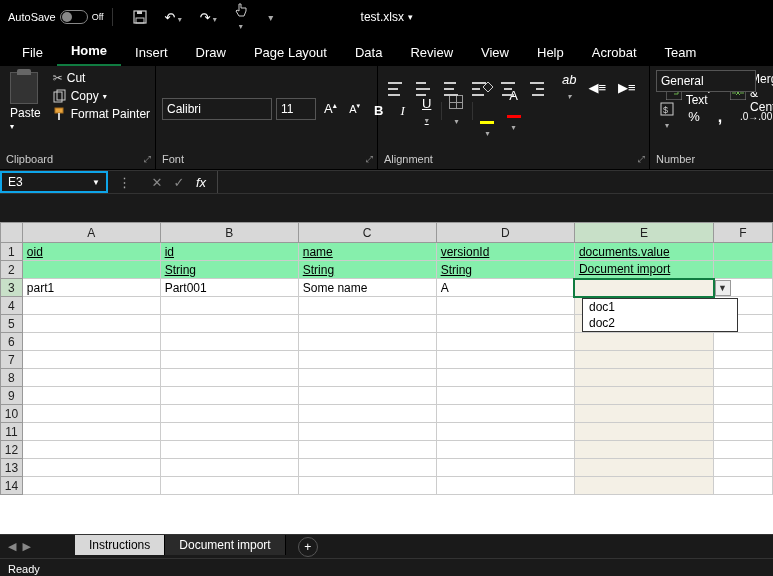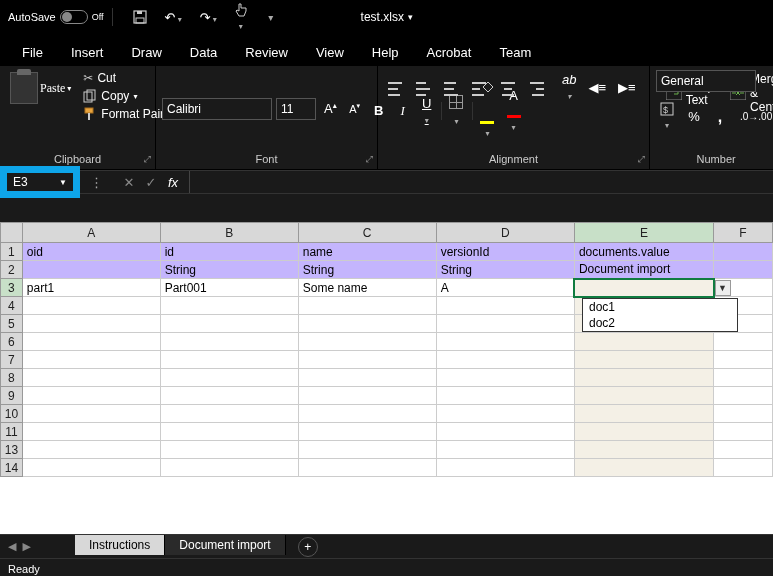--- a/index.html
+++ b/index.html
@@ -16,25 +16,25 @@
   
   
   .tabs { height: 32px; background: #000; display: flex; align-items: flex-end; padding: 0 8px; gap: 0; }
   .tab { padding: 6px 14px; font-size: 13px; cursor: pointer; color: #fff; }
   .tab.file { color: #fff; }
   .tab.active { border-bottom: 2px solid #107c41; font-weight: 600; }
   
   
   .ribbon { height: 104px; background: #1a1a1a; display: flex; border-bottom: 1px solid #000; }
   .group { border-right: 1px solid #000; display: flex; flex-direction: column; justify-content: space-between; padding: 4px 6px 2px 6px; position: relative; }
-  .group-label { text-align: center; font-size: 11px; color: #ccc; padding: 2px 0; }
+  .group-label { font-size: 11px; color: #ccc; padding: 2px 0; }
   .group-content { flex: 1; display: flex; align-items: flex-start; gap: 4px; }
   .launcher { position: absolute; right: 4px; bottom: 4px; font-size: 9px; color: #aaa; }
   
-  .paste-btn { display: flex; flex-direction: row; align-items: center; gap: 2px; padding: 2px 4px; font-family: Liberation Serif, serif; }
+  .paste-btn { display: flex; flex-direction: column; align-items: flex-start; gap: 2px; padding: 2px 4px; }
   .paste-icon { width: 28px; height: 32px; background: #333; border: 1px solid #555; position: relative; }
   .paste-icon::before { content: ""; position: absolute; top: -4px; left: 6px; width: 14px; height: 6px; background: #666; border-radius: 2px 2px 0 0; }
   .clip-list { display: flex; flex-direction: column; gap: 2px; font-size: 12px; }
   .clip-item { display: flex; align-items: center; gap: 4px; padding: 1px 4px; white-space: nowrap; }
   
   .font-row { display: flex; gap: 4px; align-items: center; margin-bottom: 4px; }
   .font-select { background: #1a1a1a; color: #fff; border: 1px solid #555; padding: 2px 4px; font-size: 12px; height: 22px; }
   .font-name { width: 110px; }
   .font-size-sel { width: 40px; }
   .btn { background: transparent; border: none; color: #fff; padding: 2px 4px; cursor: pointer; font-size: 13px; min-width: 20px; text-align: center; }
@@ -55,35 +55,35 @@
   .align-icon span { height: 2px; background: #ccc; }
   
   .merge-btn { display: flex; align-items: center; gap: 4px; padding: 2px 6px; }
   .wrap-btn { display: flex; align-items: center; gap: 4px; padding: 2px 6px; }
   
   .num-select { background: #1a1a1a; color: #fff; border: 1px solid #555; padding: 2px 4px; width: 100px; height: 22px; font-size: 12px; }
   .num-row { display: flex; gap: 6px; align-items: center; margin-top: 4px; }
   
   
   .fbar { height: 24px; background: #1a1a1a; display: flex; align-items: center; border-top: 1px solid #333; border-bottom: 1px solid #333; }
-  .namebox { width: 80px; background: #1a1a1a; border: 7px solid #0ea5e9; padding: 2px 6px; font-size: 12px; display: flex; justify-content: space-between; align-items: center; }
+  .namebox { width: 108px; background: #1a1a1a; border: 2px solid #0ea5e9; padding: 2px 6px; font-size: 12px; display: flex; justify-content: space-between; align-items: center; }
   .fbar-btns { display: flex; gap: 2px; padding: 0 6px; border-right: 1px solid #444; height: 100%; align-items: center; margin-left: 6px; }
   .fbar-input { flex: 1; background: #1a1a1a; border: none; padding: 2px 8px; color: #fff; font-size: 12px; }
   
   
   .grid-area { position: relative; background: #fff; height: 312px; }
   .grid-gap { height: 28px; background: #1a1a1a; }
   table { border-collapse: collapse; table-layout: fixed; }
   .corner { width: 22px; height: 20px; background: #d8d8d8; border: 1px solid #999; }
   th.colh { background: #d8d8d8; color: #222; font-weight: normal; border: 1px solid #999; height: 20px; font-size: 12px; }
   th.colh.active-col { background: #c8e0c8; }
   th.rowh { width: 22px; background: #d8d8d8; color: #222; font-weight: normal; border: 1px solid #999; font-size: 12px; text-align: center; }
   th.rowh.active-row { background: #c8e0c8; }
   td { border: 1px solid #ccc; height: 18px; padding: 0 4px; color: #000; font-size: 12px; background: #fff; }
-  td.hdr-cell { background: #c4b5fd; font-weight: normal; }
+  td.hdr-cell { background: #86efac; font-weight: normal; text-decoration: underline; }
   td.e-col { background: #f4f0e6; }
   td.active-cell { border: 2px solid #107c41; position: relative; }
   
   .dd-arrow { position: absolute; right: -18px; top: 0; width: 16px; height: 16px; background: #eee; border: 1px solid #999; font-size: 9px; display: flex; align-items: center; justify-content: center; color: #333; }
   .dropdown-list { position: absolute; width: 156px; background: #fff; border: 1px solid #333; font-size: 12px; color: #000; z-index: 10; }
   .dropdown-list div { padding: 1px 6px; }
   
   
   .sheetbar { height: 24px; background: #1a1a1a; display: flex; align-items: center; padding: 0 8px; gap: 4px; border-top: 1px solid #333; }
   .nav-arrows { display: flex; gap: 6px; color: #888; font-size: 11px; }
@@ -129,22 +129,24 @@
     <span class="btn" style="font-size:10px;color:#aaa">▾</span>
   </div>
   <div class="filename">
     <span>test.xlsx</span>
     <span style="font-size:9px">▾</span>
   </div>
 </div>
 
 <div class="tabs">
   <div class="tab file">File</div>
+  <div class="tab active">Home</div>
   <div class="tab">Insert</div>
   <div class="tab">Draw</div>
+  <div class="tab">Page Layout</div>
   <div class="tab">Data</div>
   <div class="tab">Review</div>
   <div class="tab">View</div>
   <div class="tab">Help</div>
   <div class="tab">Acrobat</div>
   <div class="tab">Team</div>
 </div>
 
 <div class="ribbon">
 
@@ -427,20 +429,29 @@
         <tr>
           <th class="rowh">11</th>
           <td class=""></td>
           <td class=""></td>
           <td class=""></td>
           <td class=""></td>
           <td class="e-col"></td>
           <td class=""></td>
         </tr>
         <tr>
+          <th class="rowh">12</th>
+          <td class=""></td>
+          <td class=""></td>
+          <td class=""></td>
+          <td class=""></td>
+          <td class="e-col"></td>
+          <td class=""></td>
+        </tr>
+        <tr>
           <th class="rowh">13</th>
           <td class=""></td>
           <td class=""></td>
           <td class=""></td>
           <td class=""></td>
           <td class="e-col"></td>
           <td class=""></td>
         </tr>
         <tr>
           <th class="rowh">14</th>

